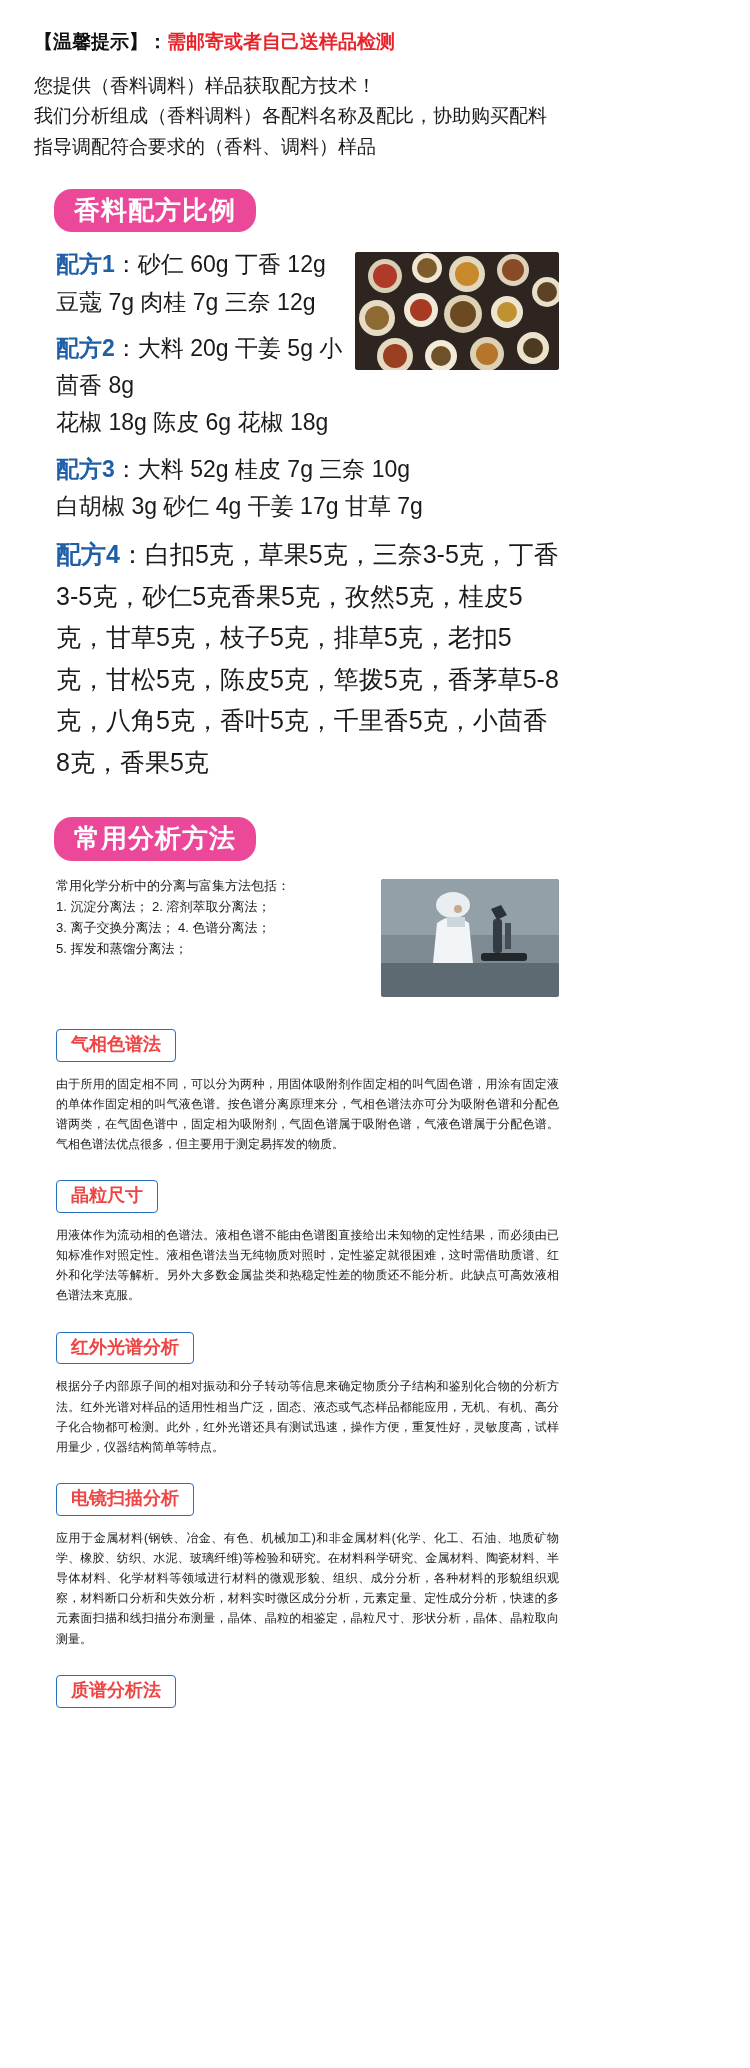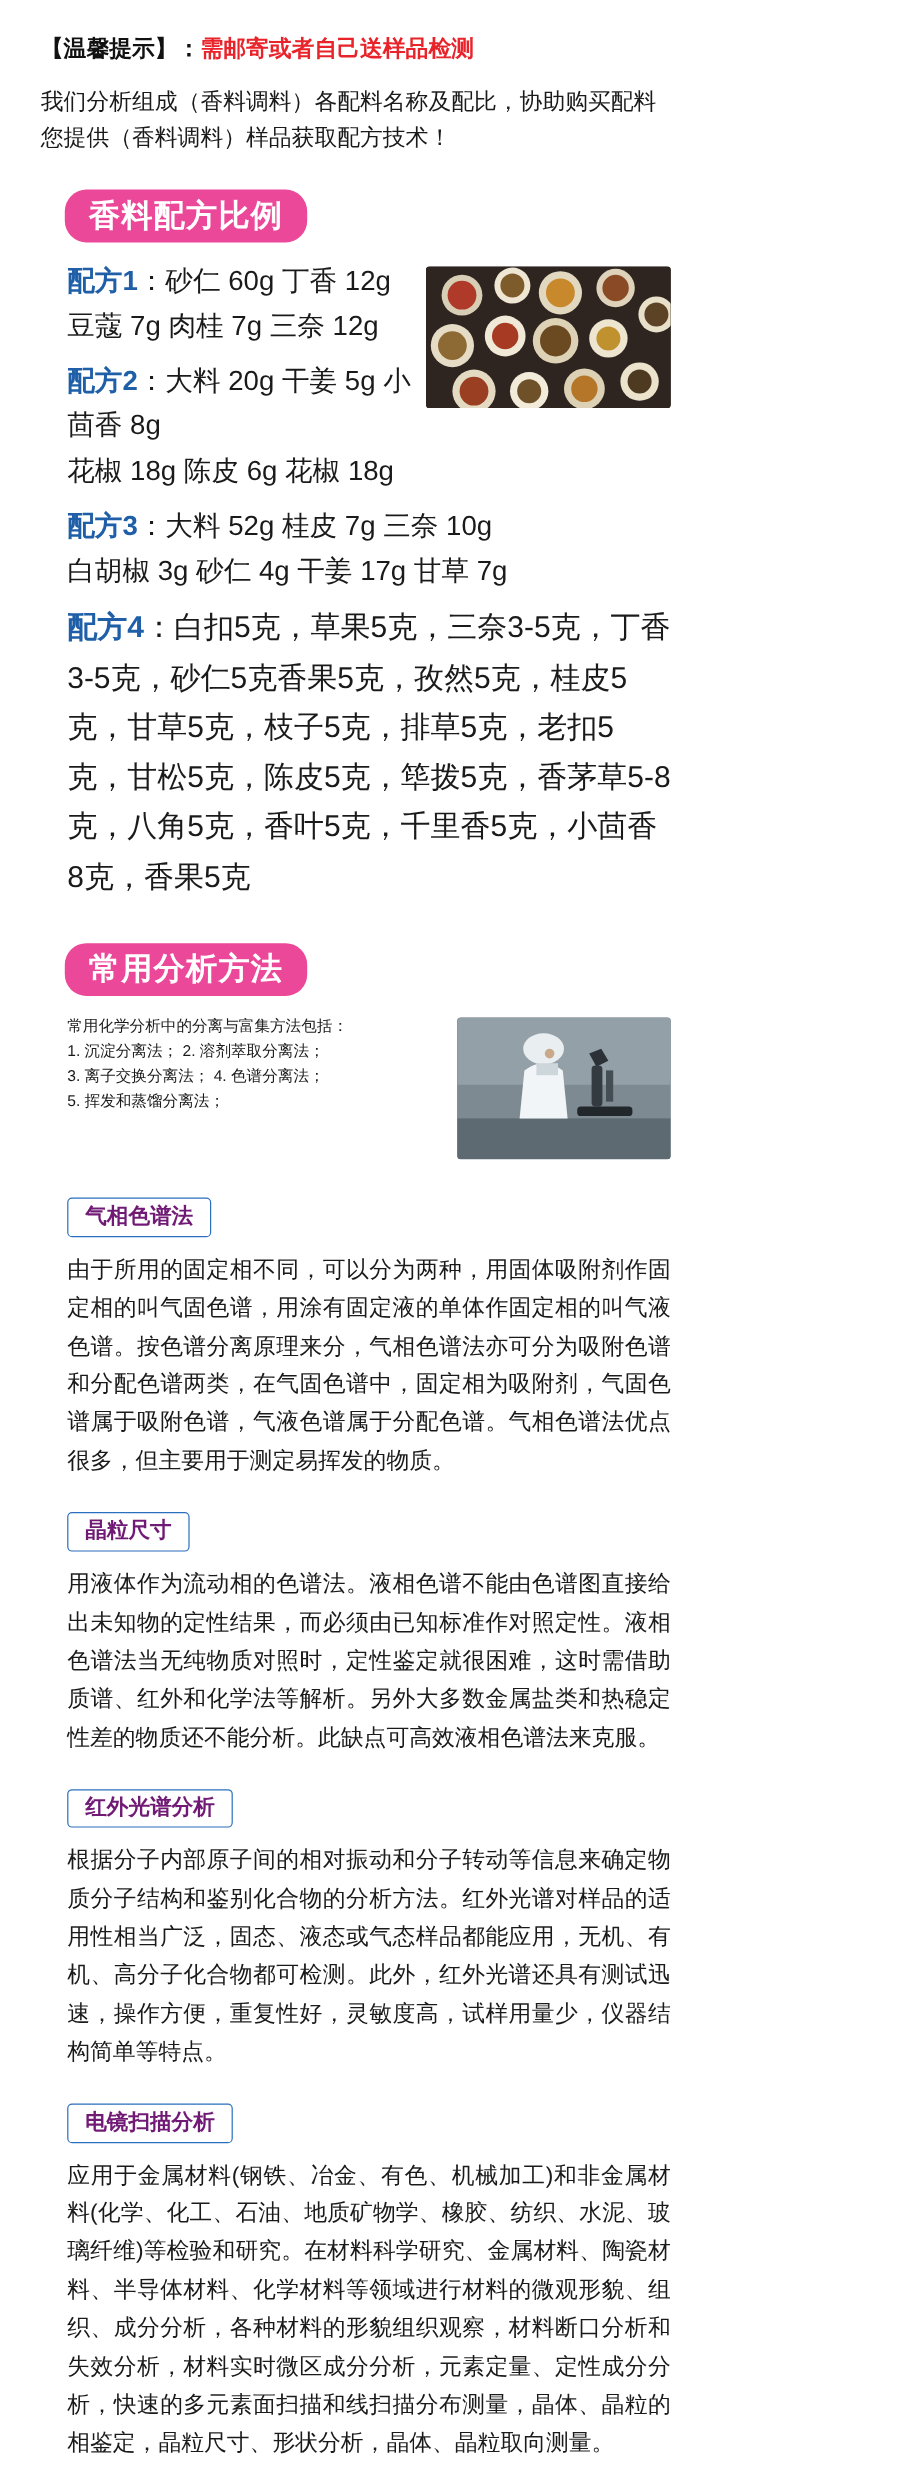--- a/index.html
+++ b/index.html
@@ -114,49 +114,50 @@
     color: #1a1a1a;
   }
 
   
   .method {
     margin: 26px 0 0 22px;
   }
   .method-title {
     display: inline-block;
     border: 1.5px solid #2a6fbd;
-    color: #701a75;
+    color: #ef4444;
     font-size: 18px;
     font-weight: bold;
     padding: 5px 14px 6px 14px;
     border-radius: 4px;
     line-height: 1.1;
     background: #fff;
   }
   .method-body {
     margin-top: 12px;
-    font-size: 19px;
+    font-size: 12px;
     line-height: 1.68;
     color: #1a1a1a;
     text-align: justify;
   }
   .clearfix::after { content: ""; display: block; clear: both; }
 </style>
 </head>
 <body>
 
 <div class="page">
 
   <div class="notice">
     <span class="bracket">【温馨提示】：</span><span class="red">需邮寄或者自己送样品检测</span>
   </div>
 
   <div class="intro">
+    <div>您提供（香料调料）样品获取配方技术！</div>
     <div>我们分析组成（香料调料）各配料名称及配比，协助购买配料</div>
-    <div>您提供（香料调料）样品获取配方技术！</div>
+    <div>指导调配符合要求的（香料、调料）样品</div>
   </div>
 
   <div class="pill-wrap">
     <span class="pill">香料配方比例</span>
   </div>
 
   <div class="recipes clearfix">
 
     <div class="recipe-photo">
       <svg width="204" height="118" viewBox="0 0 204 118" xmlns="http://www.w3.org/2000/svg">

